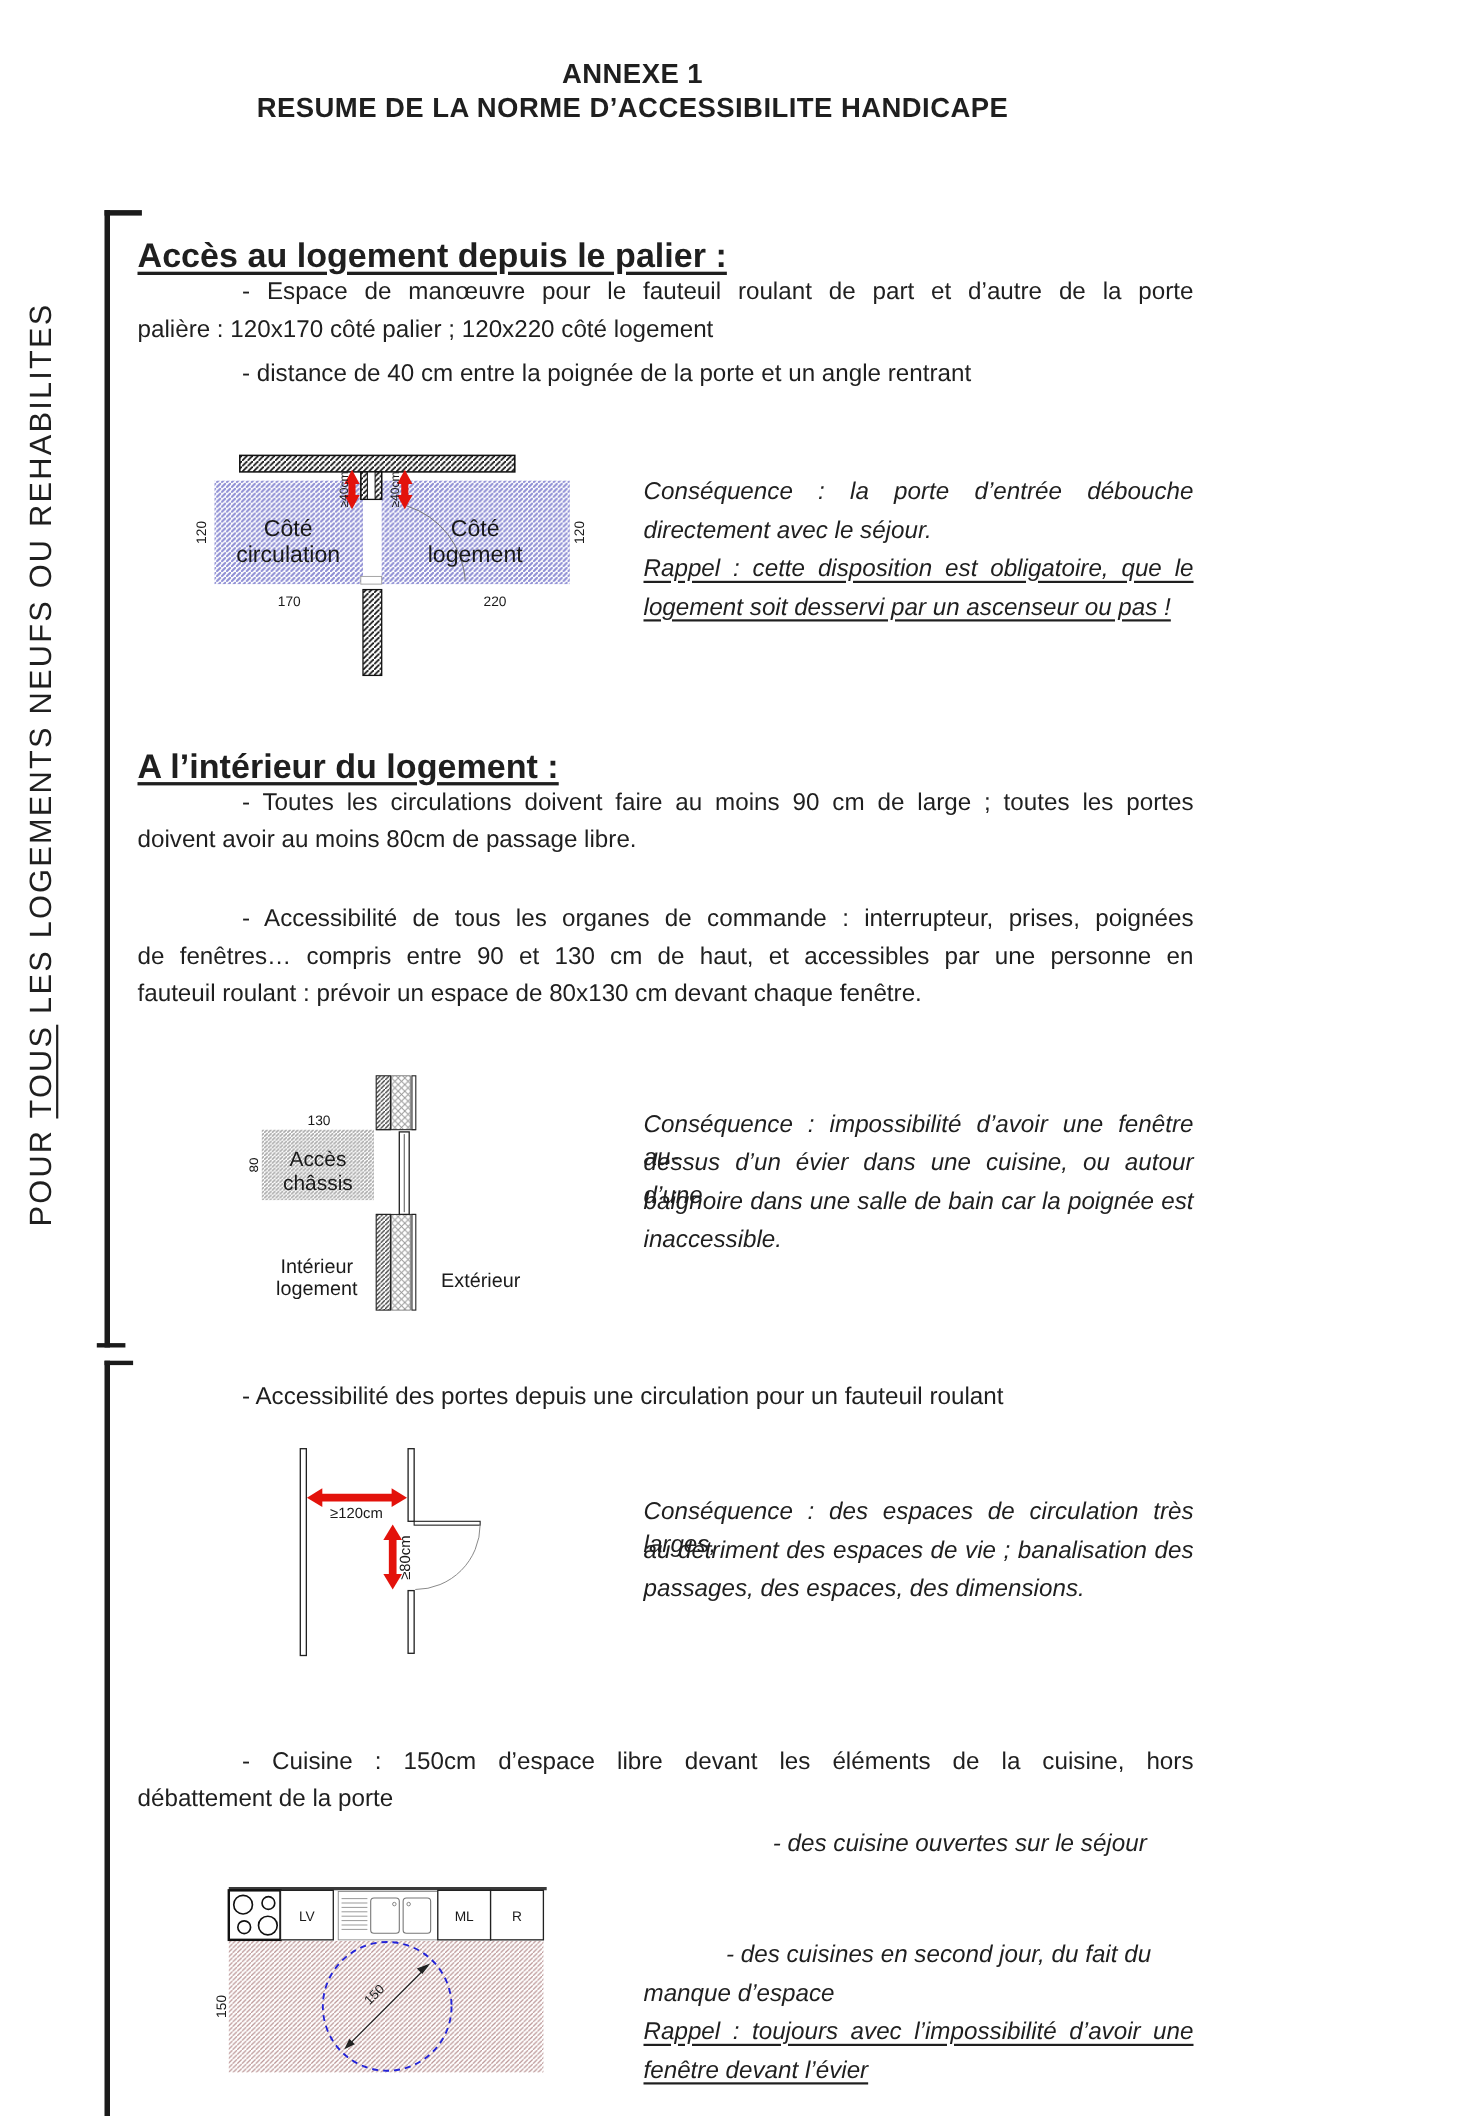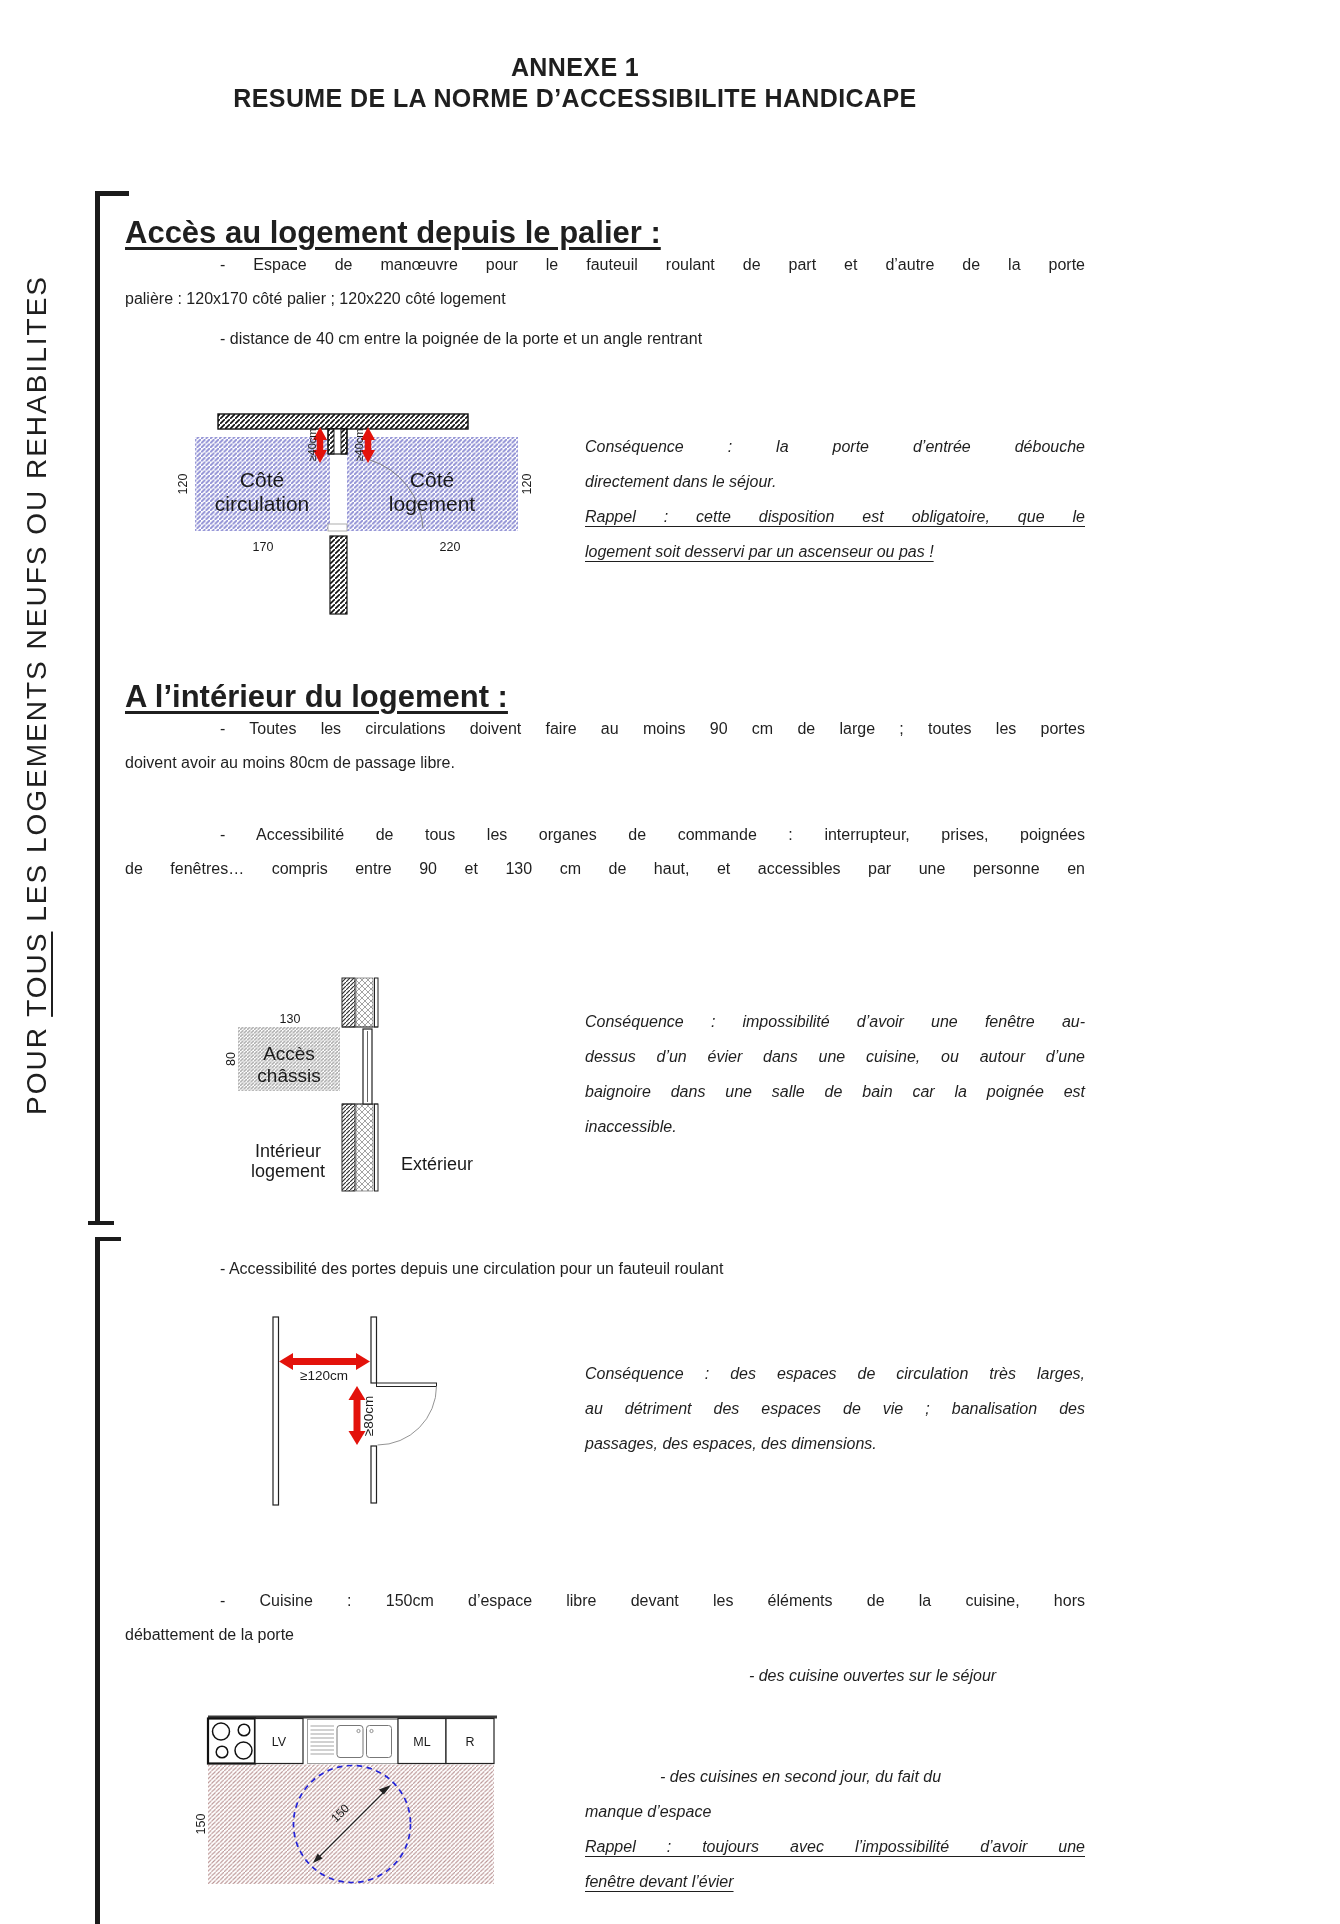--- a/index.html
+++ b/index.html
@@ -13,21 +13,21 @@
            transform:rotate(-90deg);text-align:center;font-size:28px;letter-spacing:2px;
            white-space:nowrap;}
   .v-label span{white-space:pre;}
   .v-label .u{text-decoration:underline;text-underline-offset:5px;}
   
   .bk{position:absolute;background:#1b1b1b;}
   
   .hd{position:absolute;left:125px;font-size:31px;font-weight:bold;
       text-decoration:underline;text-underline-offset:4px;white-space:nowrap;}
   
-  .ln{position:absolute;left:125px;width:960px;font-size:16px;line-height:30px;}
+  .ln{position:absolute;left:125px;width:960px;font-size:22px;line-height:30px;}
   .ind{text-indent:95px;}
   .j{text-align:justify;text-align-last:justify;}
   .cons{left:585px;width:500px;font-style:italic;}
   .un{text-decoration:underline;text-underline-offset:4px;}
   .ind-s{text-indent:75px;}
   svg{position:absolute;}
   svg text{font-family:"Liberation Sans",sans-serif;fill:#1a1a1a;}
 </style>
 </head>
 <body>
@@ -84,29 +84,30 @@
     <text x="407" y="94" font-size="12.5" text-anchor="middle" transform="rotate(-90 407 90)">120</text>
     <text x="143" y="157" font-size="12.5" text-anchor="middle">170</text>
     <text x="330" y="157" font-size="12.5" text-anchor="middle">220</text>
     <text x="142" y="93" font-size="21" text-anchor="middle">Côté</text>
     <text x="142" y="117" font-size="21" text-anchor="middle">circulation</text>
     <text x="312" y="93" font-size="21" text-anchor="middle">Côté</text>
     <text x="312" y="117" font-size="21" text-anchor="middle">logement</text>
   </svg>
 
   <div class="ln cons j" style="top:398px;">Conséquence : la porte d’entrée débouche</div>
-  <div class="ln cons" style="top:433px;">directement dans le séjour.</div>
+  <div class="ln cons" style="top:433px;">directement avec le séjour.</div>
   <div class="ln cons un" style="top:503px;">logement soit desservi par un ascenseur ou pas !</div>
   <div class="ln cons j un" style="top:468px;">Rappel : cette disposition est obligatoire, que le</div>
 
   <div class="hd" style="top:645px;">A l’intérieur du logement :</div>
   <div class="ln ind j" style="top:680px;">- Toutes les circulations doivent faire au moins 90 cm de large ; toutes les portes</div>
   <div class="ln" style="top:714px;">doivent avoir au moins 80cm de passage libre.</div>
   <div class="ln ind j" style="top:786px;">- Accessibilité de tous les organes de commande : interrupteur, prises, poignées</div>
   <div class="ln j" style="top:820px;">de fenêtres… compris entre 90 et 130 cm de haut, et accessibles par une personne en</div>
+  <div class="ln" style="top:854px;">fauteuil roulant : prévoir un espace de 80x130 cm devant chaque fenêtre.</div>
 
   <svg style="left:170px;top:940px;" width="330" height="230" viewBox="0 0 330 230">
     <defs>
       <pattern id="p2gray" width="3.5" height="3.5" patternUnits="userSpaceOnUse">
         <line x1="0" y1="3.5" x2="3.5" y2="0" stroke="#a8a8a8" stroke-width="1.4"></line>
       </pattern>
       <pattern id="p2wall" width="4" height="4" patternUnits="userSpaceOnUse">
         <line x1="0" y1="4" x2="4" y2="0" stroke="#333" stroke-width="1.2"></line>
       </pattern>
       <pattern id="p2cross" width="6" height="6" patternUnits="userSpaceOnUse">

